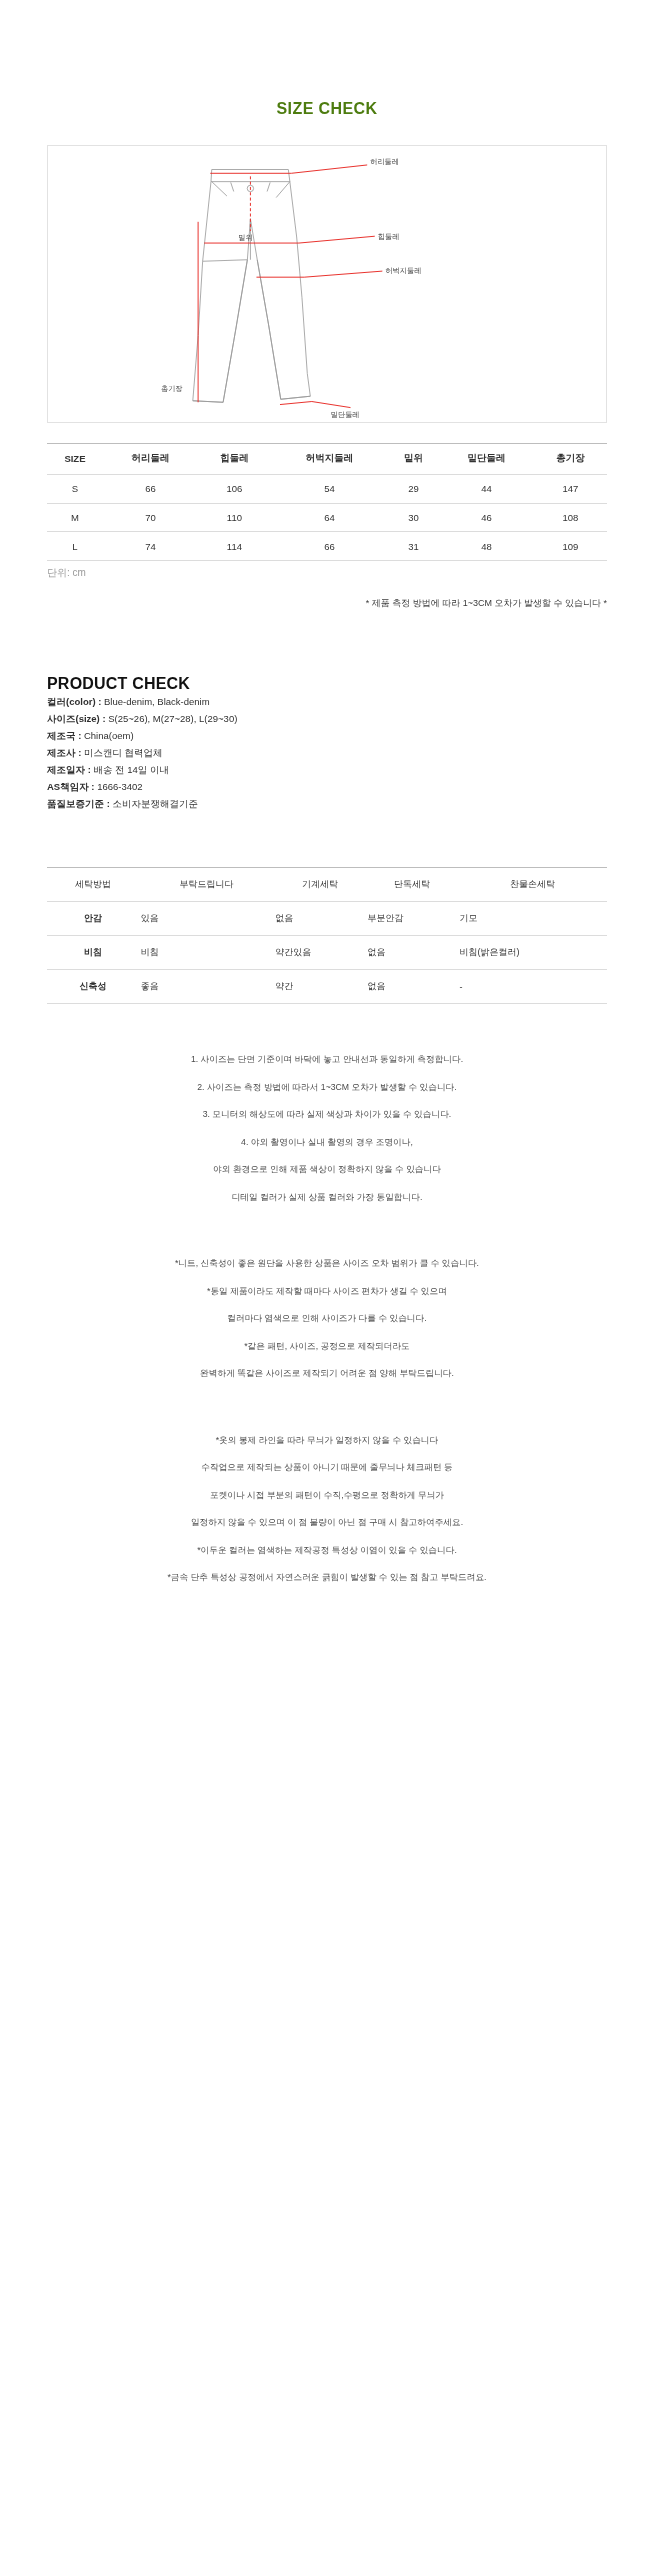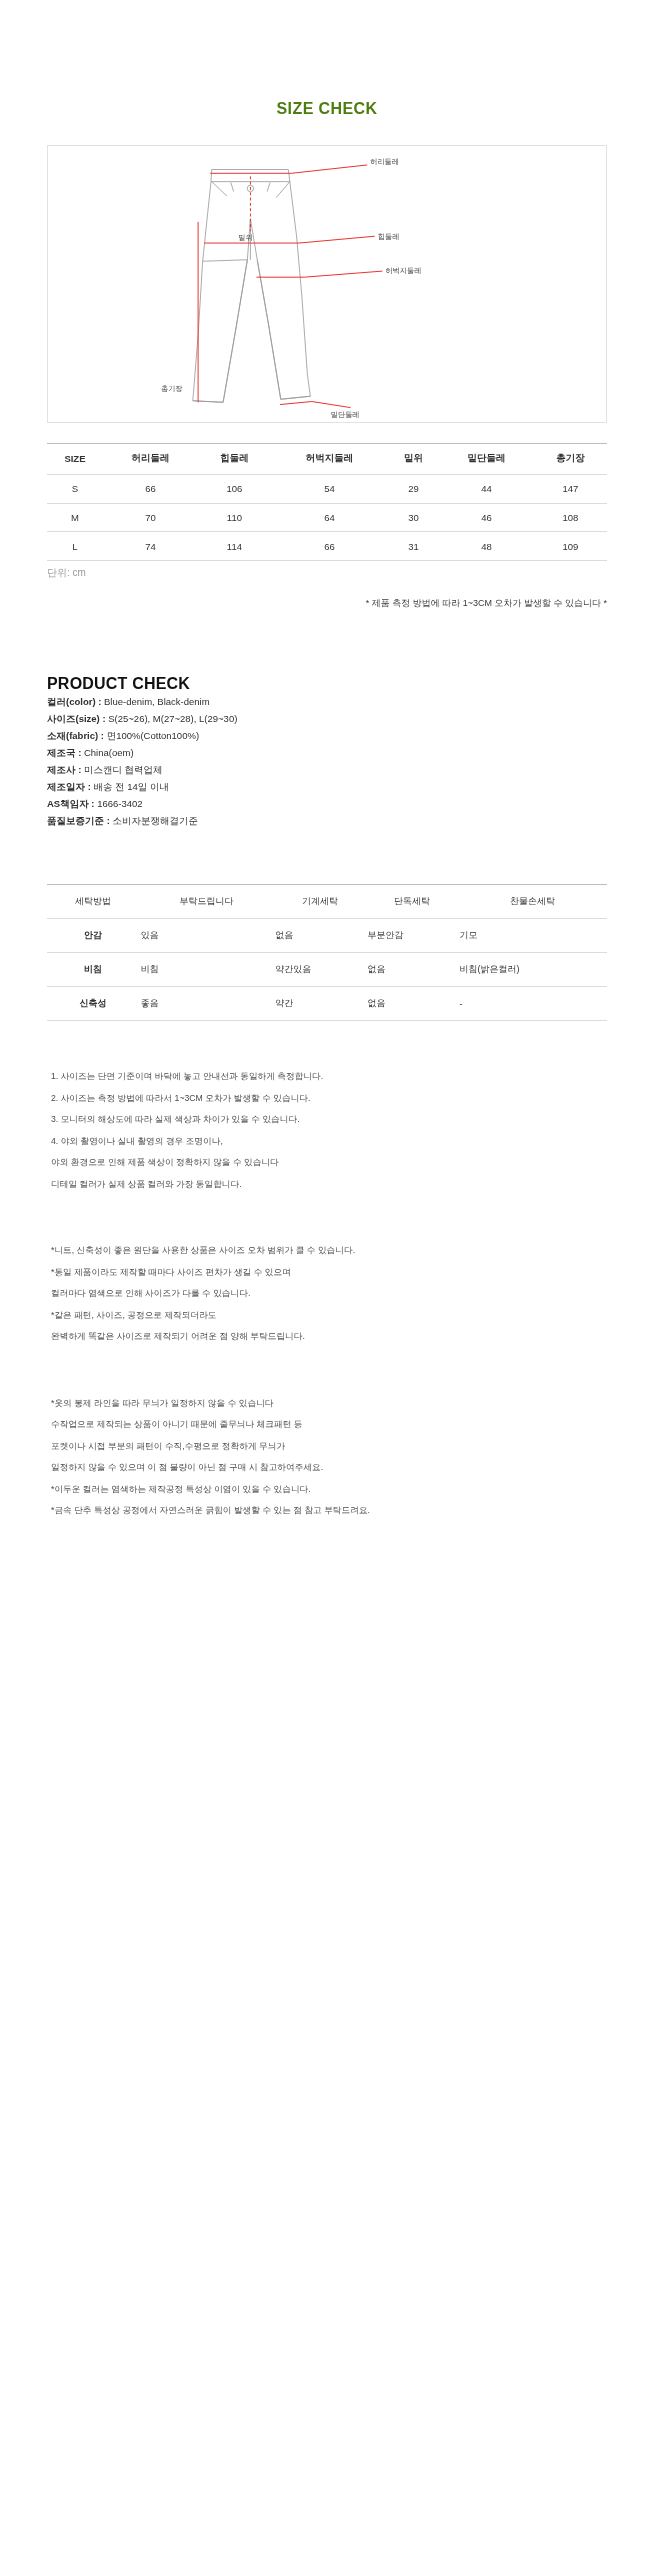--- a/index.html
+++ b/index.html
@@ -111,21 +111,21 @@
 
   
   .notice {
     font-size: 8.7px;
     line-height: 17.5px;
     color: #4a4a4a;
     margin-top: 47px;
   }
   .notice.b2 { margin-top: 49px; }
   .notice.b3 { margin-top: 49px; }
-  .notice p { margin: 4px; }
+  .notice p { margin: 10px; text-align: center; }
 </style>
 </head>
 <body>
 
 <div class="page">
   <div class="inner">
 
     <div class="size-check-title">SIZE CHECK</div>
 
     <div class="diagram-box">
@@ -237,23 +237,20 @@
     <div class="product-check-title">PRODUCT CHECK</div>
 
     <div class="spec-list">
       <div>
         <span class="k">컬러(color) :</span><span> Blue-denim, Black-denim</span>
       </div>
       <div>
         <span class="k">사이즈(size) :</span><span> S(25~26), M(27~28), L(29~30)</span>
       </div>
       <div>
-        <span class="k">소재(fabric) :</span><span> 면100%(Cotton100%)</span>
-      </div>
-      <div>
         <span class="k">제조국 :</span><span> China(oem)</span>
       </div>
       <div>
         <span class="k">제조사 :</span><span> 미스캔디 협력업체</span>
       </div>
       <div>
         <span class="k">제조일자 :</span><span> 배송 전 14일 이내</span>
       </div>
       <div>
         <span class="k">AS책임자 :</span><span> 1666-3402</span>

